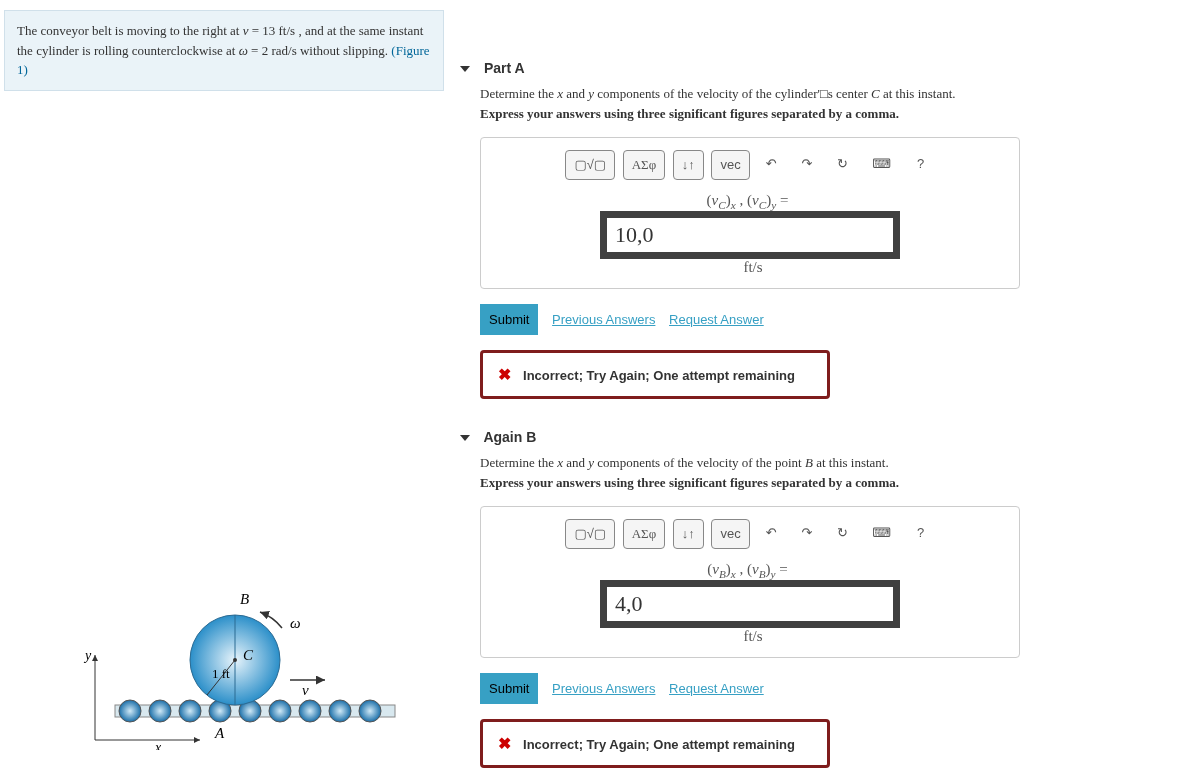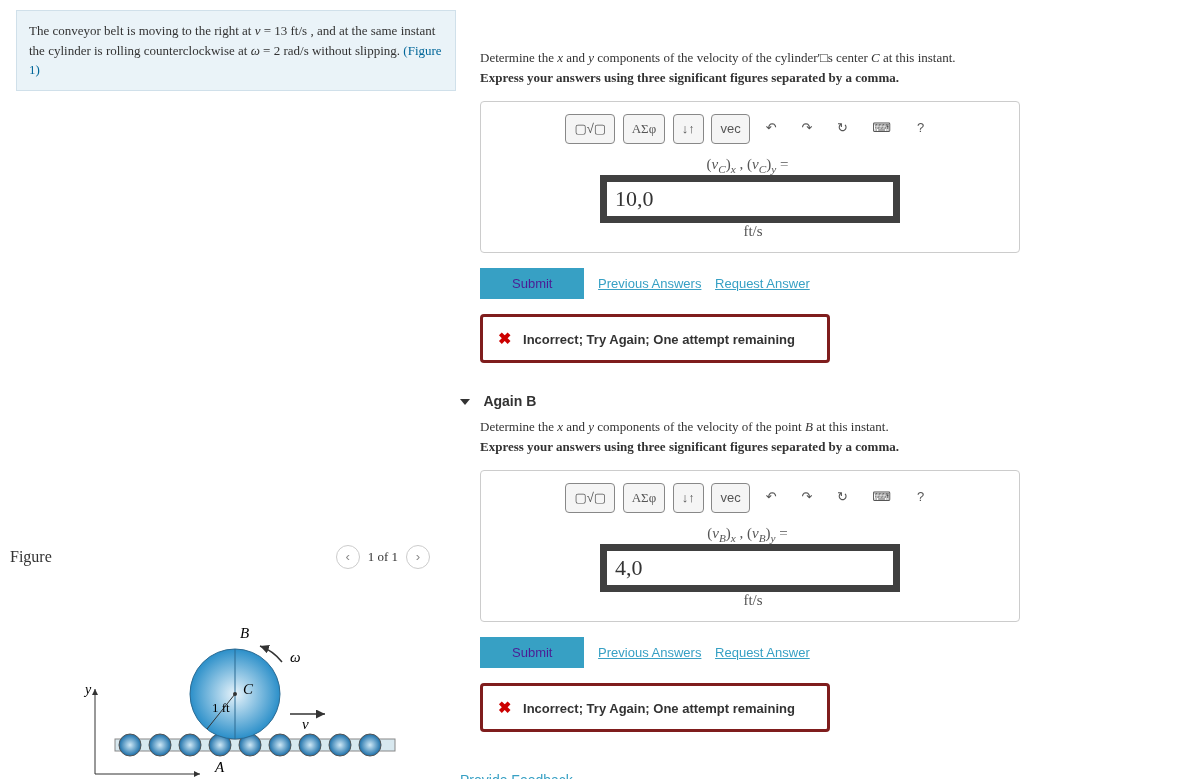--- a/index.html
+++ b/index.html
@@ -1,36 +1,36 @@
 <!DOCTYPE html>
 <html><head>
 <meta charset="utf-8">
 <style>
   * { box-sizing: border-box; }
   body { margin: 0; font-family: Arial, sans-serif; font-size: 13px; color: #333; background: #fff; width: 1200px; height: 779px; overflow: hidden; position: relative; }
-  .left-col { position: absolute; left: 16px; top: 0; width: 440px; }
+  .left-col { position: absolute; left: 4px; top: 0; width: 440px; }
   .problem-box { background: #eaf3f8; border: 1px solid #d0e0ea; padding: 10px 12px; margin: 10px 0 0 0; line-height: 1.5; font-family: Georgia, serif; font-size: 13px; }
   .problem-box .link { color: #006699; }
   .right-col { position: absolute; left: 460px; top: 50px; width: 720px; }
   .part-header { font-weight: bold; font-size: 14px; padding: 10px 0; }
   .caret { display: inline-block; border-top: 6px solid #333; border-left: 5px solid transparent; border-right: 5px solid transparent; margin-right: 10px; vertical-align: middle; }
   .part-body { padding-left: 20px; padding-bottom: 20px; }
   .instruction { font-family: Georgia, serif; font-size: 13px; margin-bottom: 4px; }
   .instruction2 { font-family: Georgia, serif; font-weight: bold; font-size: 13px; margin-bottom: 15px; }
   .answer-box { border: 1px solid #ccc; border-radius: 4px; padding: 12px 15px; width: 540px; }
   .toolbar { text-align: center; margin-bottom: 12px; }
   .tbtn { display: inline-block; border: 1px solid #888; border-radius: 4px; padding: 5px 8px; margin: 0 2px; background: #f5f5f5; font-size: 13px; vertical-align: middle; min-width: 28px; height: 30px; line-height: 18px; color: #555; cursor: pointer; }
   .tbtn.greek { font-family: Georgia, serif; }
   .tbtn.nob { border: none; background: none; }
   .input-row { display: flex; align-items: center; flex-direction: column; }
   .input-label { font-family: Georgia, serif; font-size: 15px; color: #555; margin-right: 5px; }
   .answer-input { flex: 1; border: 7px solid #404040; font-family: Georgia, serif; font-size: 22px; color: #333; padding: 4px 8px; height: 36px; }
   .unit { font-family: Georgia, serif; font-size: 15px; margin-left: 6px; color: #555; }
   .submit-row { margin-top: 15px; }
-  .submit-btn { background: #37a0c4; color: #4c1d95; border: none; padding: 8px 32px; font-size: 13px; cursor: pointer; margin-right: 10px; }
+  .submit-btn { background: #37a0c4; color: #000000; border: none; padding: 8px 9px; font-size: 13px; cursor: pointer; margin-right: 10px; }
   .link-a { color: #37a0c4; text-decoration: underline; font-size: 13px; margin-right: 10px; cursor: pointer; text-align: center; }
   .feedback-box { border: 3px solid #7f1d1d; border-radius: 4px; padding: 12px 15px; margin-top: 15px; width: 350px; font-size: 13px; font-weight: bold; }
   .feedback-x { color: #cc0000; font-weight: bold; font-size: 16px; margin-right: 8px; }
   .figure-section { position: absolute; left: 0; top: 540px; width: 440px; }
   .figure-header { display: flex; align-items: center; justify-content: space-between; padding: 5px 10px; font-family: Georgia, serif; font-size: 16px; }
   .pager { display: flex; align-items: center; gap: 8px; font-size: 13px; }
   .pbtn { border: 1px solid #ccc; border-radius: 50%; width: 24px; height: 24px; background: #fff; cursor: pointer; color: #888; line-height: 20px; text-align: center; }
   .figure-img { position: relative; width: 360px; height: 190px; margin: 20px auto 0 auto; }
   .provide-fb { color: #37a0c4; font-size: 14px; cursor: pointer; margin-top: 20px; margin-left: 0; }
   .sub { font-size: 0.75em; vertical-align: sub; }
@@ -39,28 +39,20 @@
 </head>
 <body>
 
 <div class="left-col">
   <div class="problem-box">
     <span>The conveyor belt is moving to the right at </span><span class="ital">v</span><span> = 13  ft/s , and at the same instant the cylinder is rolling counterclockwise at </span><span class="ital">ω</span><span> = 2 rad/s without slipping. </span><span class="link">(Figure 1)</span>
   </div>
 </div>
 
 <div class="figure-section">
-  <div class="figure-header">
-    <span>Figure</span>
-    <div class="pager">
-      <button class="pbtn">‹</button>
-      <span>1 of 1</span>
-      <button class="pbtn">›</button>
-    </div>
-  </div>
   <div class="figure-img">
     <svg width="360" height="190" viewBox="0 0 360 190">
       <defs>
         <radialGradient id="cylgrad" cx="50%" cy="50%" r="50%">
           <stop offset="0%" stop-color="#e8f4fb"></stop>
           <stop offset="100%" stop-color="#2b8fc9"></stop>
         </radialGradient>
         <radialGradient id="roller" cx="50%" cy="50%" r="50%">
           <stop offset="0%" stop-color="#cfe9f7"></stop>
           <stop offset="100%" stop-color="#1a6ea8"></stop>
@@ -103,20 +95,24 @@
       <text x="250" y="68" font-family="Georgia" font-style="italic" font-size="15">ω</text>
 
       <line x1="250" y1="120" x2="285" y2="120" stroke="#333" stroke-width="1.5" marker-end="url(#arrow)"></line>
       <text x="262" y="135" font-family="Georgia" font-style="italic" font-size="15">v</text>
     </svg>
   </div>
 </div>
 
 <div class="right-col">
 
+  <div class="part-header">
+    <span class="caret"></span>
+    <span>Part A</span>
+  </div>
   <div class="part-body">
     <div class="instruction">
       Determine the <span class="ital">x</span> and <span class="ital">y</span> components of the velocity of the cylinder'□s center <span class="ital">C</span> at this instant.
     </div>
     <div class="instruction2">Express your answers using three significant figures separated by a comma.</div>
     <div class="answer-box">
       <div class="toolbar">
         <span class="tbtn">▢√▢</span>
         <span class="tbtn greek">ΑΣφ</span>
         <span class="tbtn">↓↑</span>

